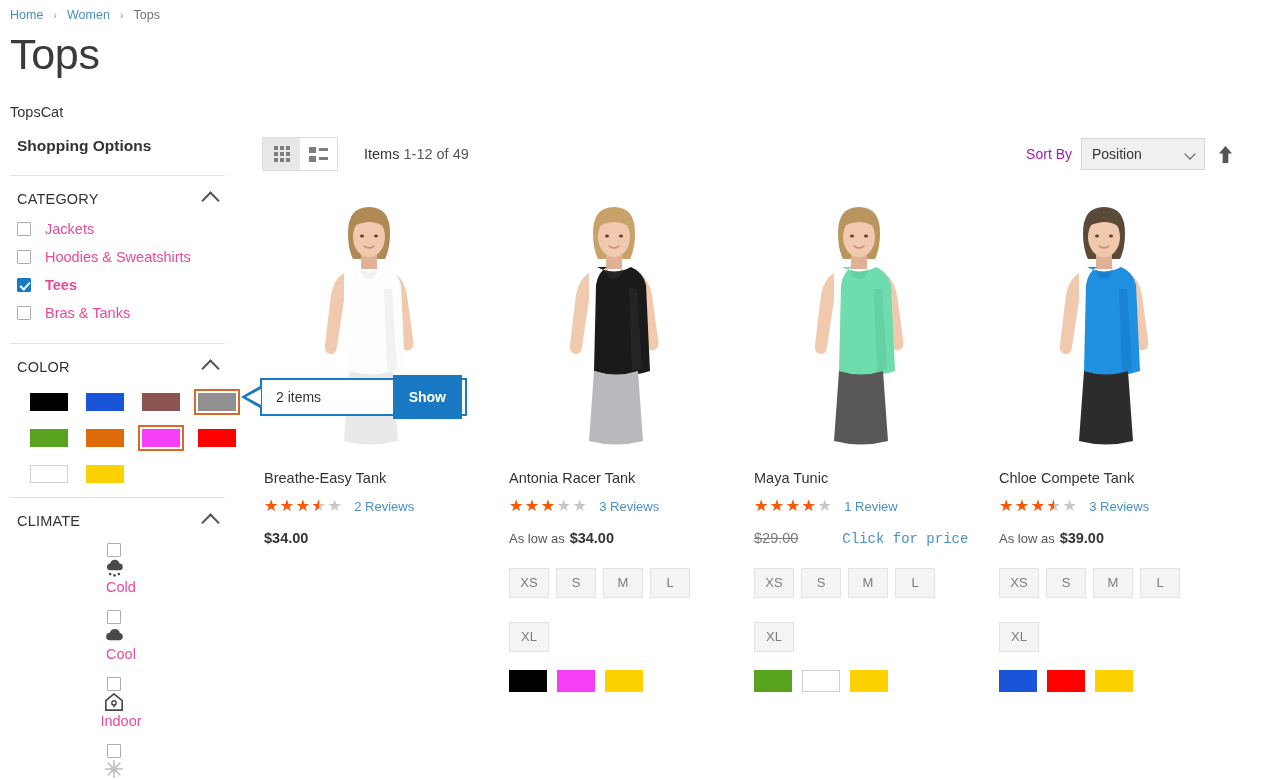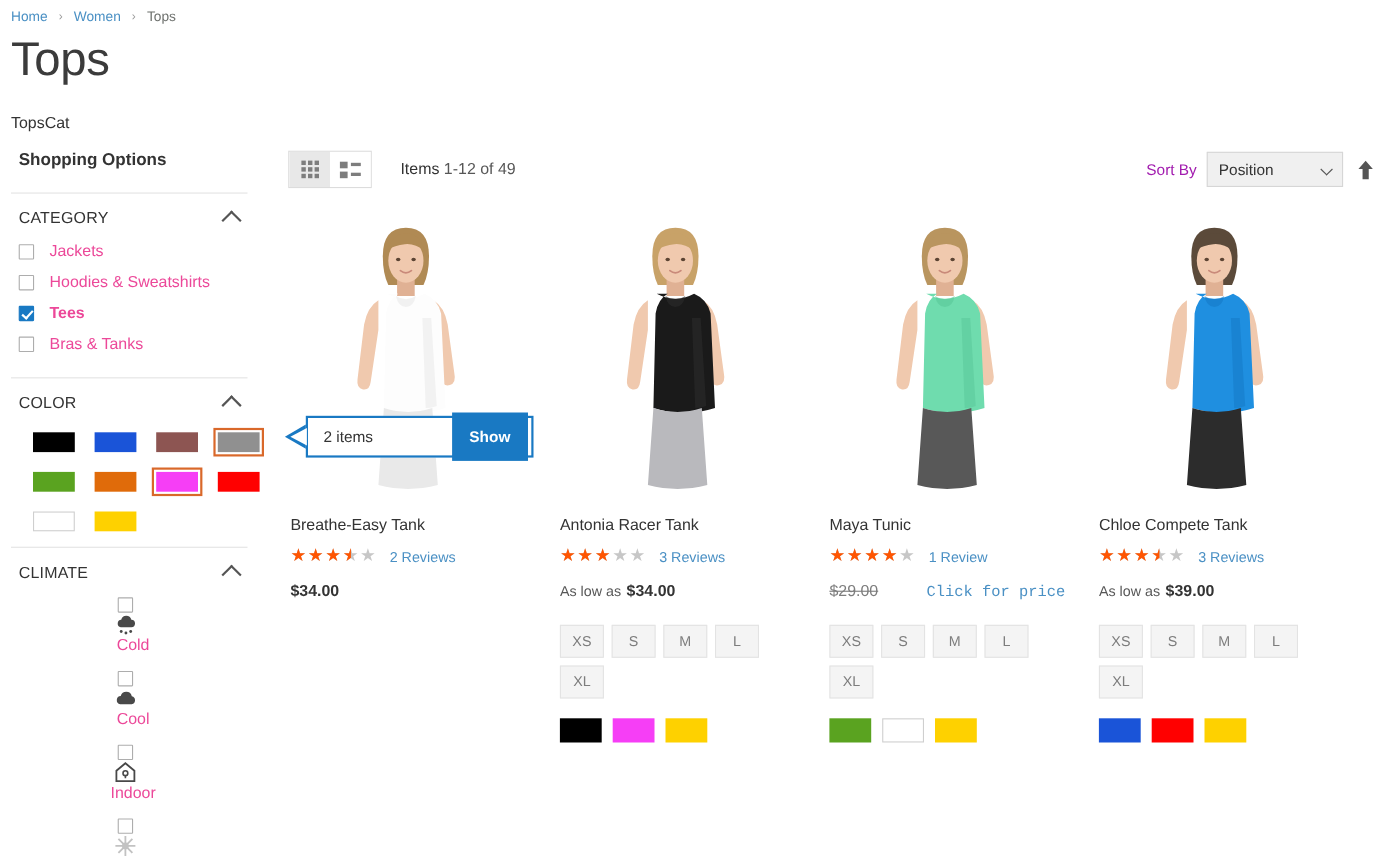--- a/index.html
+++ b/index.html
@@ -160,21 +160,21 @@
   }
   .show-more {
     font-size: 19px;
     color: #14532d;
     margin: 4px 0 0 7px;
     cursor: pointer;
     display: inline-block;
   }
 
   
-  .content { flex: 1; min-width: 0; padding-right: 0; position: relative; }
+  .content { flex: 1; min-width: 0; padding-right: 16px; position: relative; }
 
   .toolbar {
     display: flex;
     align-items: center;
     height: 34px;
     padding-left: 12px;
   }
   .view-toggle {
     display: flex;
     border: 1px solid #dcdcdc;
@@ -323,21 +323,21 @@
     font-size: 14px;
     margin-left: 44px;
     cursor: pointer;
     font-family: Liberation Mono, monospace;
   }
 
   
   .opt-sizes {
     display: flex;
     flex-wrap: wrap;
-    gap: 7px 7px;
+    gap: 24px 7px;
     margin: 18px 0 0 2px;
     width: 212px;
     align-items: flex-end;
   }
   .size-box {
     min-width: 40px;
     height: 30px;
     padding: 0 9px;
     border: 1px solid #e3e3e3;
     background: #f4f4f4;
@@ -356,21 +356,21 @@
   .color-box {
     width: 38px; height: 22px;
     cursor: pointer;
     display: block;
   }
   .color-box.bordered { border: 1px solid #cfcfcf; }
 
   
   .callout {
     position: absolute;
-    left: 28px;
+    left: 10px;
     top: 241px;
     width: 207px;
     height: 38px;
     background: #fff;
     border: 2px solid #1979c3;
     display: flex;
     align-items: center;
     z-index: 40;
   }
   .callout::before {

